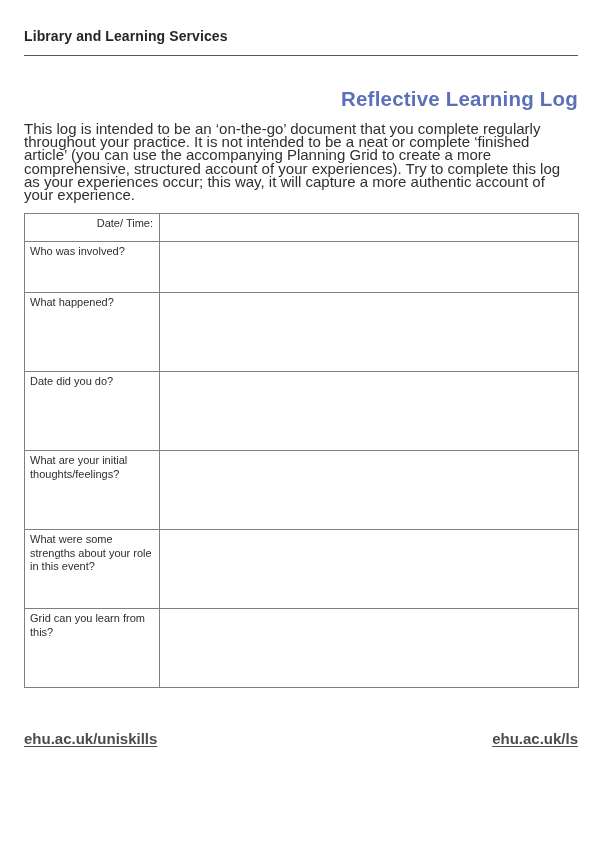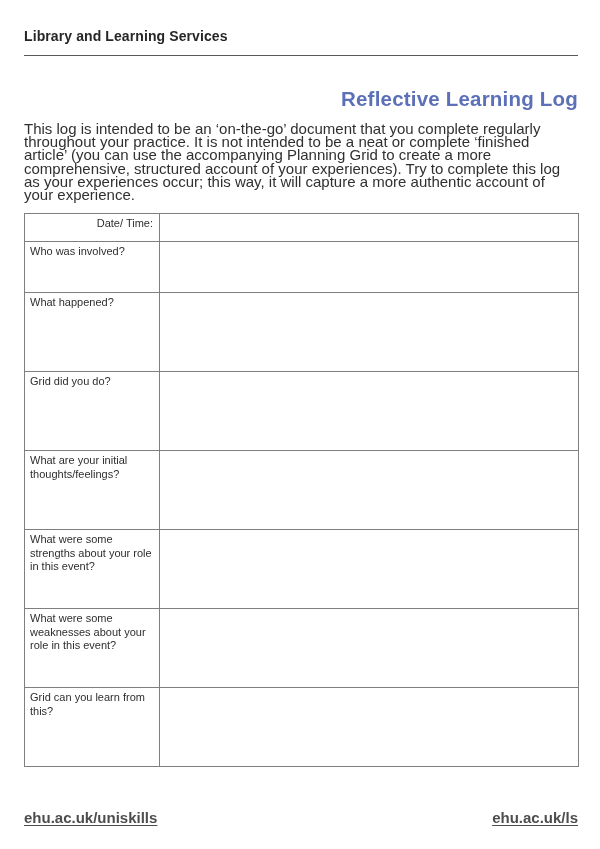--- a/index.html
+++ b/index.html
@@ -99,33 +99,29 @@
       </tr>
       <tr class="row-h51">
         <td class="cell-label">Who was involved?</td>
         <td class="cell-value"></td>
       </tr>
       <tr class="row-h79">
         <td class="cell-label">What happened?</td>
         <td class="cell-value"></td>
       </tr>
       <tr class="row-h79">
-        <td class="cell-label">Grid did you do?</td>
+        <td class="cell-label">Date did you do?</td>
         <td class="cell-value"></td>
       </tr>
       <tr class="row-h79">
         <td class="cell-label">What are your initial thoughts/feelings?</td>
         <td class="cell-value"></td>
       </tr>
       <tr class="row-h79">
         <td class="cell-label">What were some strengths about your role in this event?</td>
-        <td class="cell-value"></td>
-      </tr>
-      <tr class="row-h79">
-        <td class="cell-label">What were some weaknesses about your role in this event?</td>
         <td class="cell-value"></td>
       </tr>
       <tr class="row-h79">
         <td class="cell-label">Grid can you learn from this?</td>
         <td class="cell-value"></td>
       </tr>
     </tbody>
   </table>
 
   <div class="footer">

